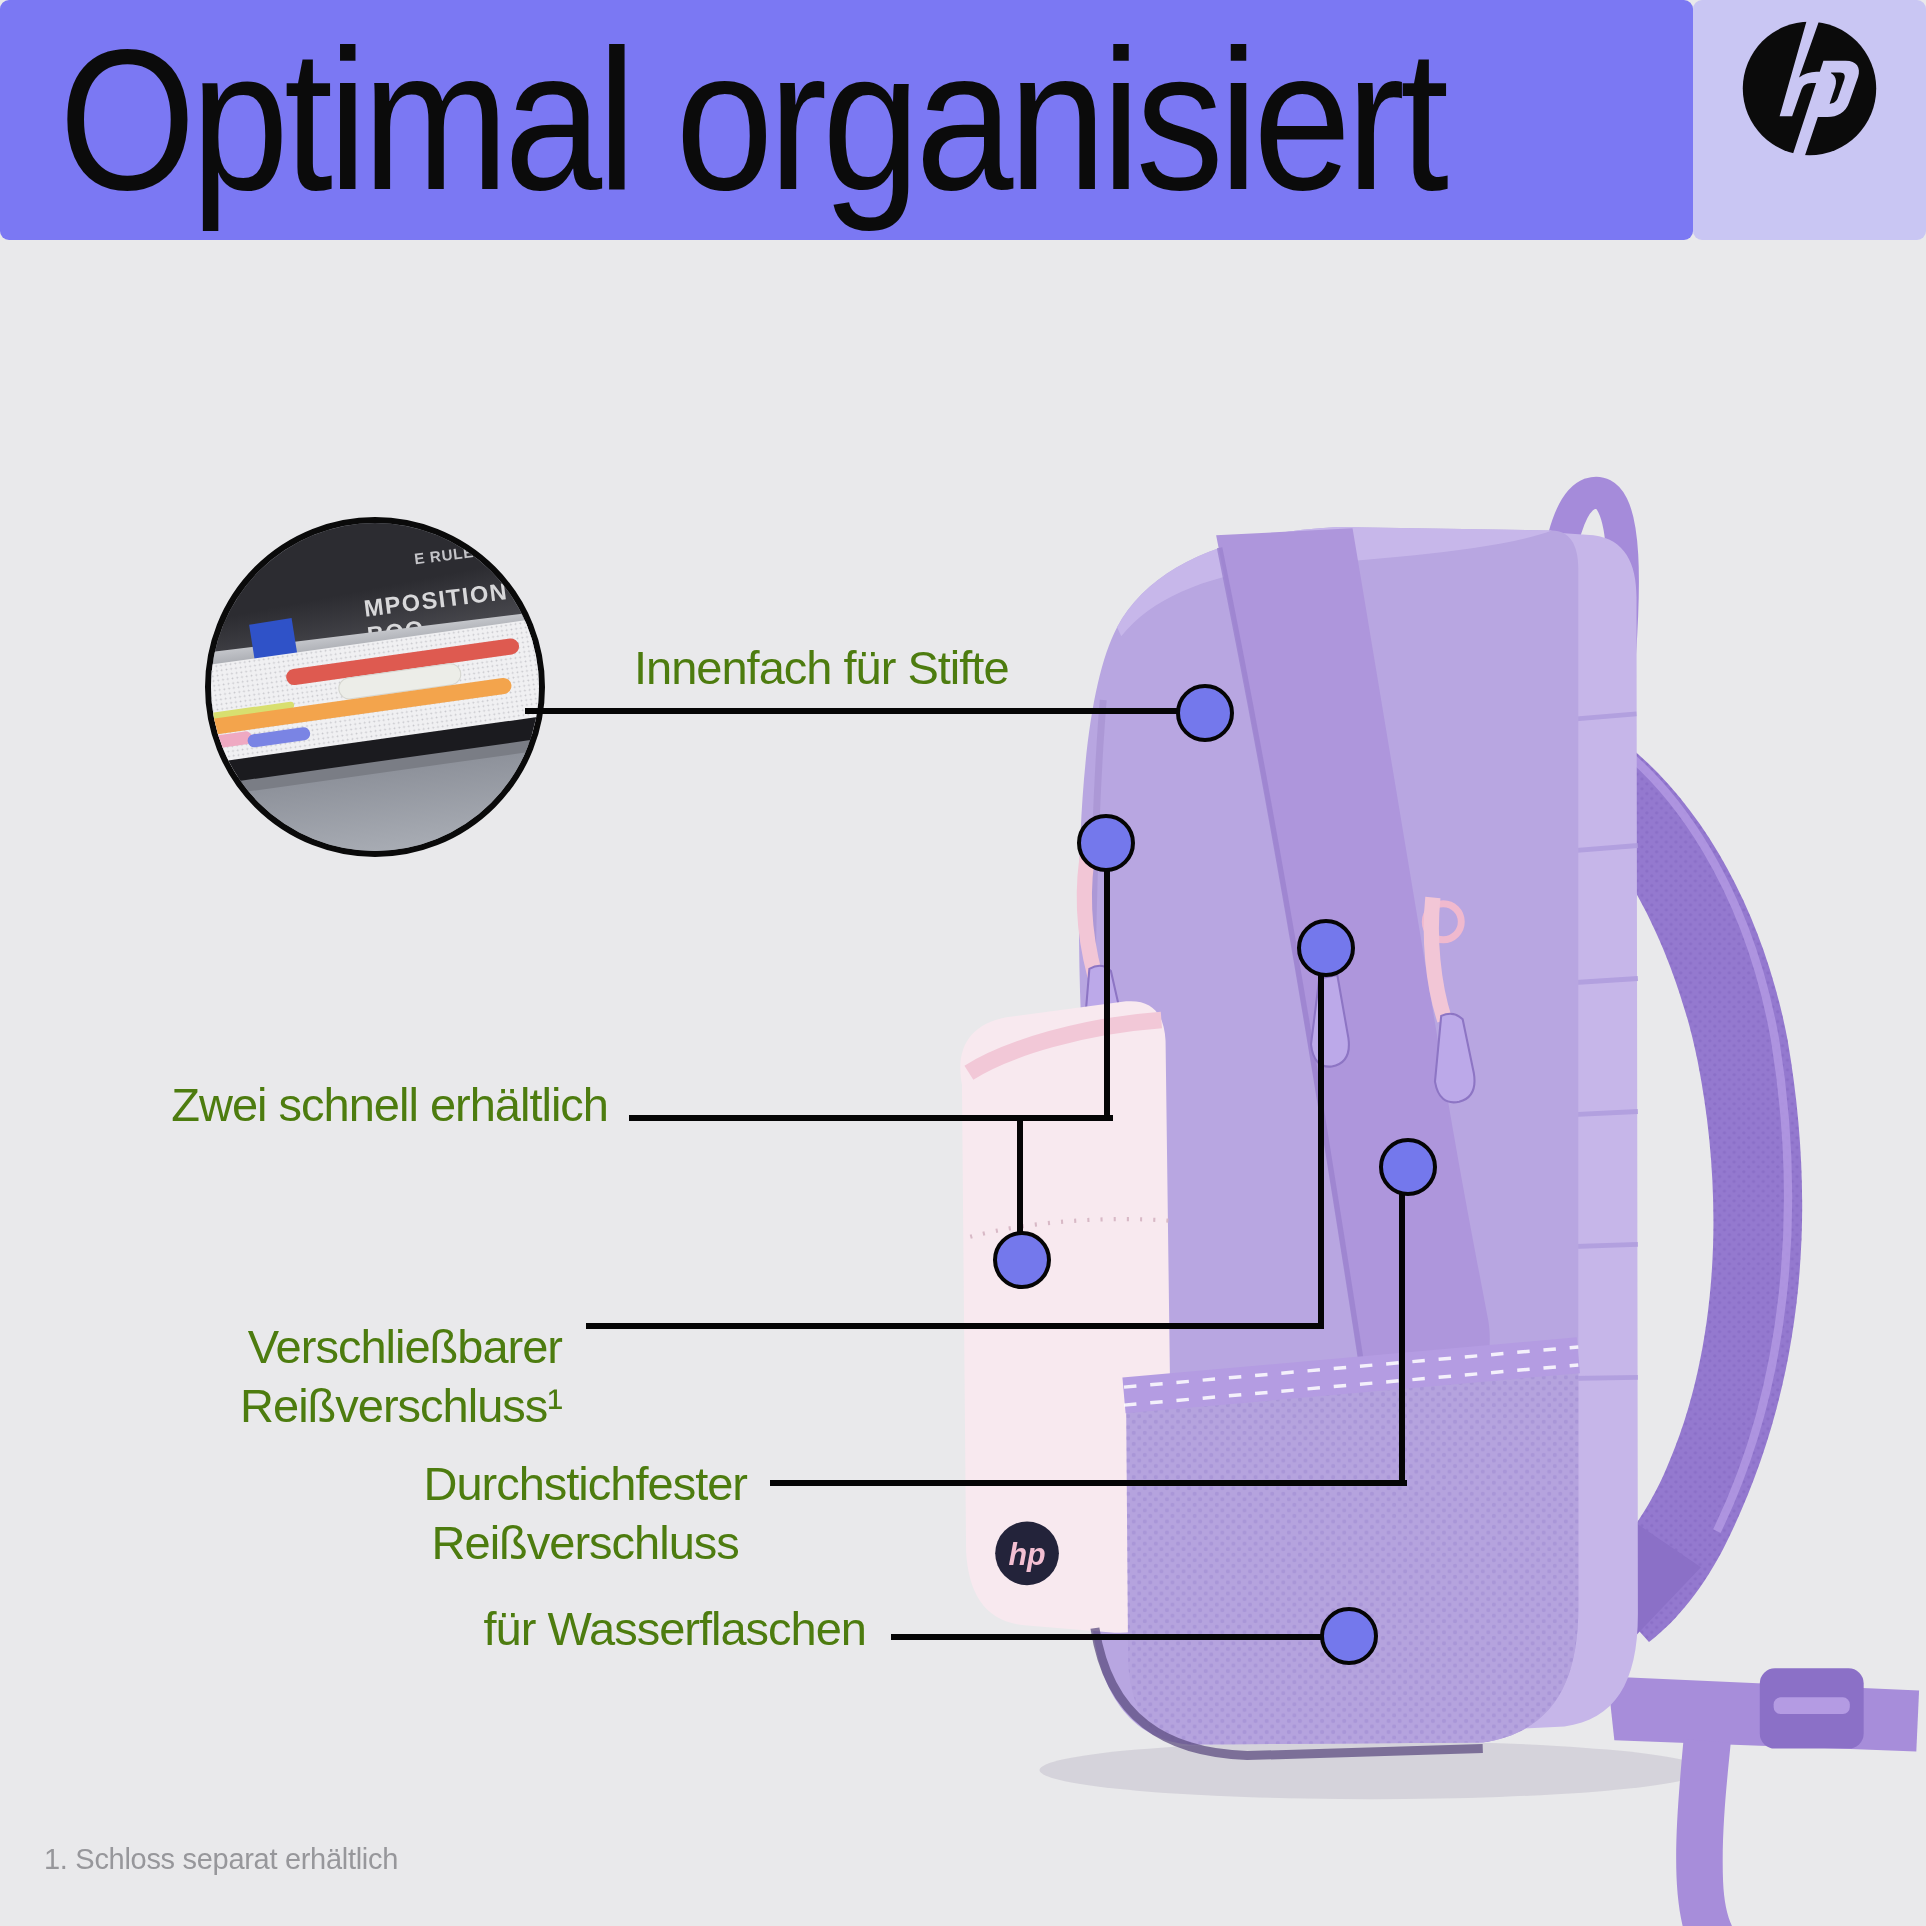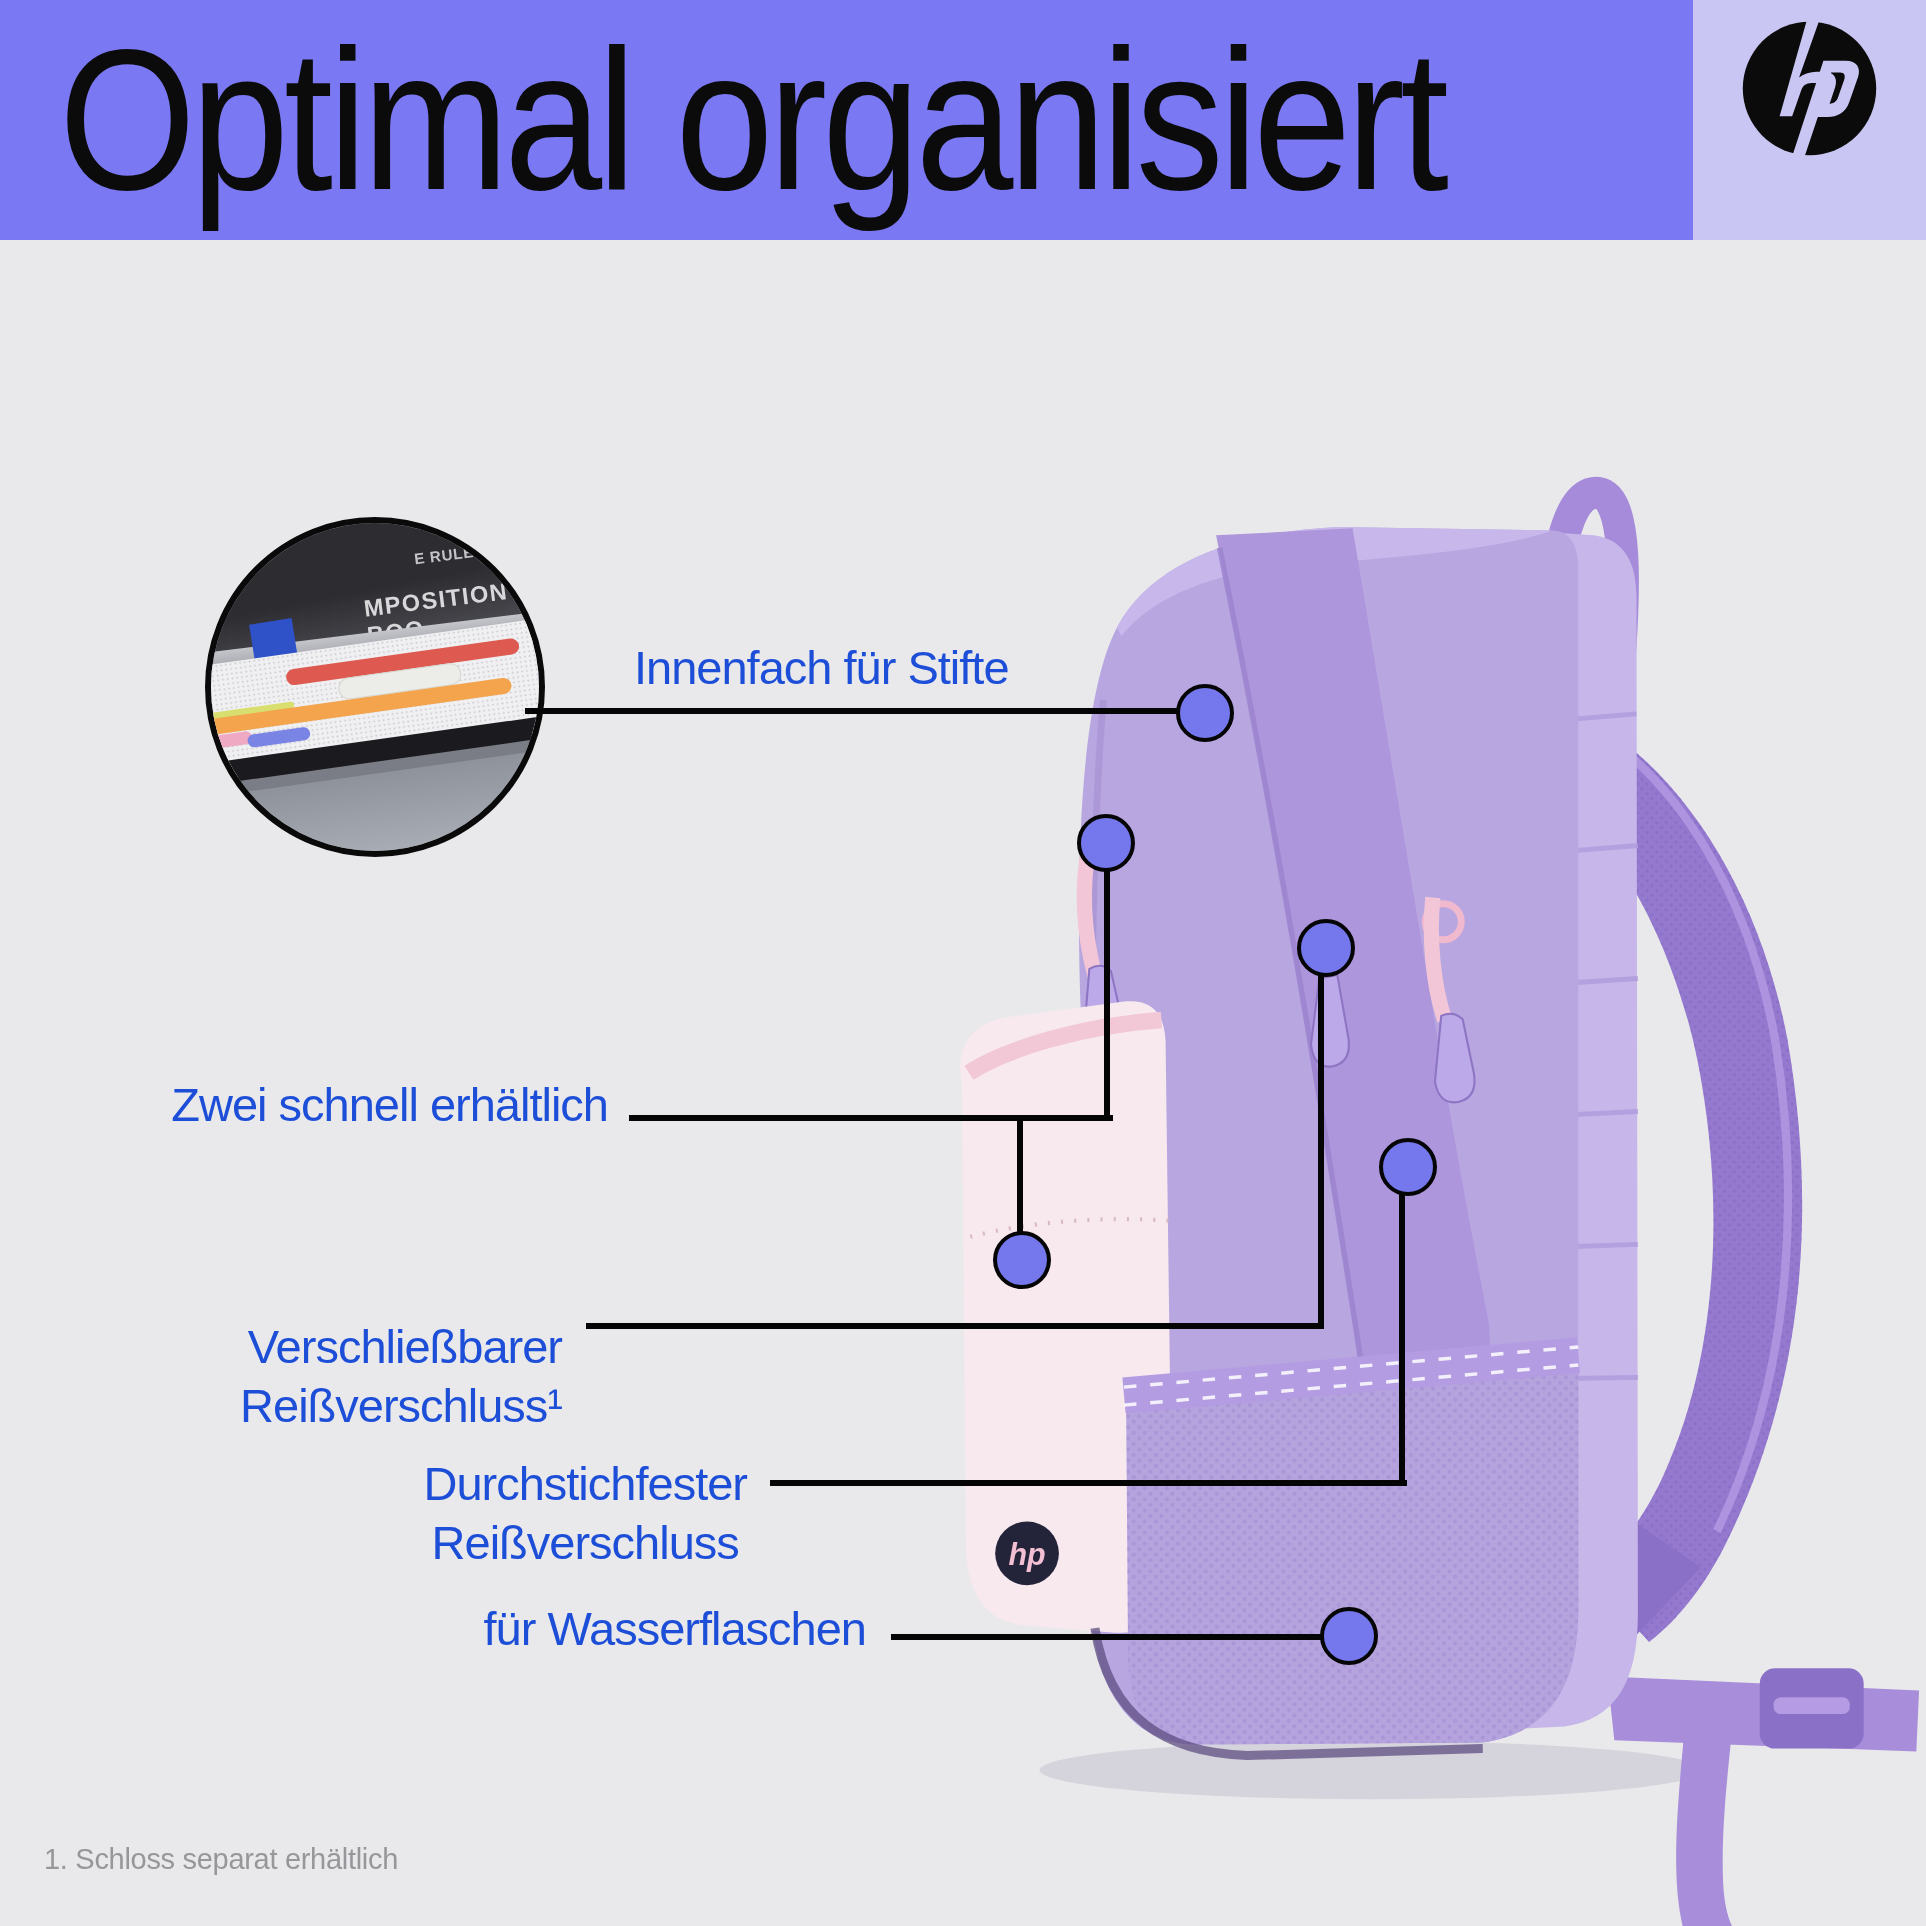--- a/index.html
+++ b/index.html
@@ -10,21 +10,21 @@
   
   .header{position:absolute;left:0;top:0;width:1693px;height:240px;background:#7B78F3;}
   .logo-box{position:absolute;left:1693px;top:0;width:233px;height:240px;background:#C9C6F3;}
   .logo-box svg{position:absolute;left:47px;top:19.4px;}
   .title{
     position:absolute;left:59px;top:0;height:240px;line-height:240px;
     font-size:200px;letter-spacing:-5.5px;color:#0B0B0B;white-space:nowrap;
     transform:scaleX(0.88);transform-origin:0 50%;
   }
   
-  .callout{position:absolute;color:#1d4ed8;font-size:47px;line-height:59px;letter-spacing:-1px;white-space:nowrap;}
+  .callout{position:absolute;color:#4d7c0f;font-size:47px;line-height:59px;letter-spacing:-1px;white-space:nowrap;}
   .callout.right{text-align:right;}
   .footnote{position:absolute;left:44px;top:1843px;font-size:29px;letter-spacing:-0.3px;color:#97979B;}
   
   .hline,.vline{position:absolute;background:#050505;}
   .dot{
     position:absolute;width:50px;height:50px;border-radius:50%;
     background:#7478EC;border:4.8px solid #050505;box-sizing:content-box;
   }
   
   .inset{
@@ -50,21 +50,21 @@
   .pen-blue{left:17%;top:65%;width:15%;height:12%;background:#7A84E4;}
   .ins-velcro{left:-8%;top:66%;width:120%;height:7.5%;background:#1B1B1F;transform:rotate(-8deg);}
   .ins-zip{left:-8%;top:72.5%;width:120%;height:5%;background:#7A7D85;transform:rotate(-8deg);}
   .ins-bottom{left:-10%;top:76%;width:130%;height:40%;background:linear-gradient(#8E929B,#B9BDC4);transform:rotate(-8deg);}
   .ins-pinkzip{
     left:30%;top:18%;width:130%;height:130%;border-radius:50%;border:21px solid transparent;
     border-bottom-color:#F4C8D6;border-left-color:transparent;border-right-color:#F4C8D6;
     transform:rotate(18deg);box-sizing:border-box;
   }
   .bag{position:absolute;left:901px;top:416px;}
-  .hdr-el{z-index:40;}
+  .hdr-el{z-index:40;border-radius:9px;}
   .lineslayer{z-index:20;}
 </style>
 </head>
 <body>
 
 <div class="stage">
 
   <svg class="bag" width="1025" height="1607" viewBox="1300 600 1480 2320">
     <defs>
       <pattern id="meshdots" width="16" height="16" patternUnits="userSpaceOnUse">

